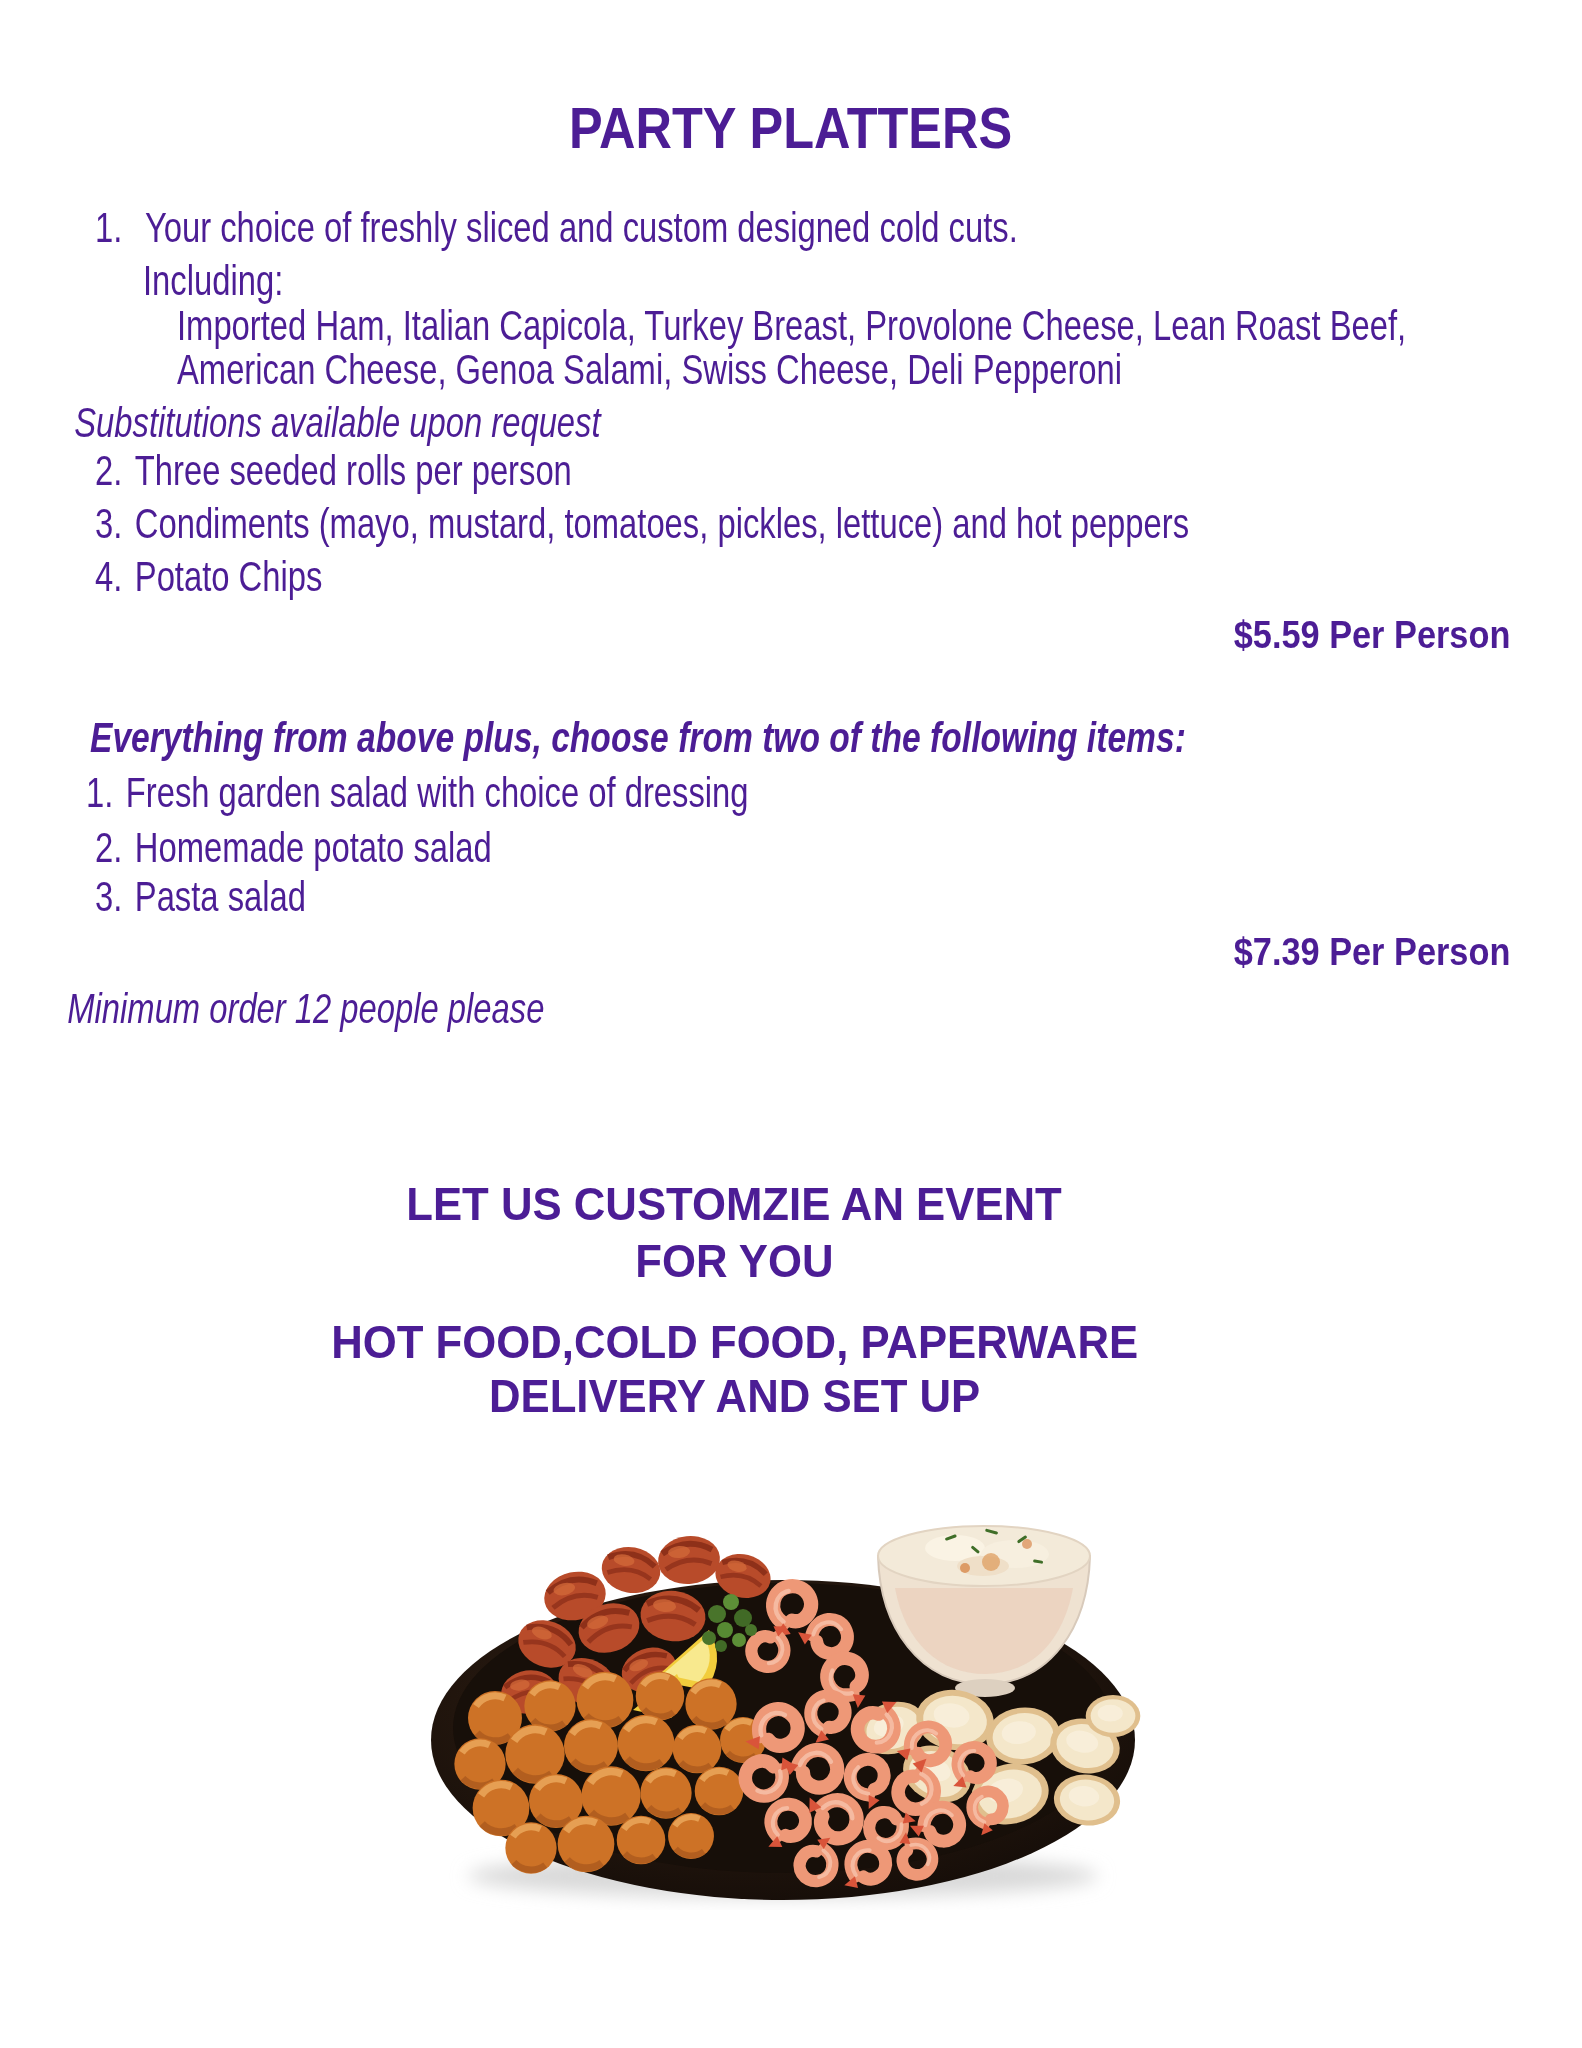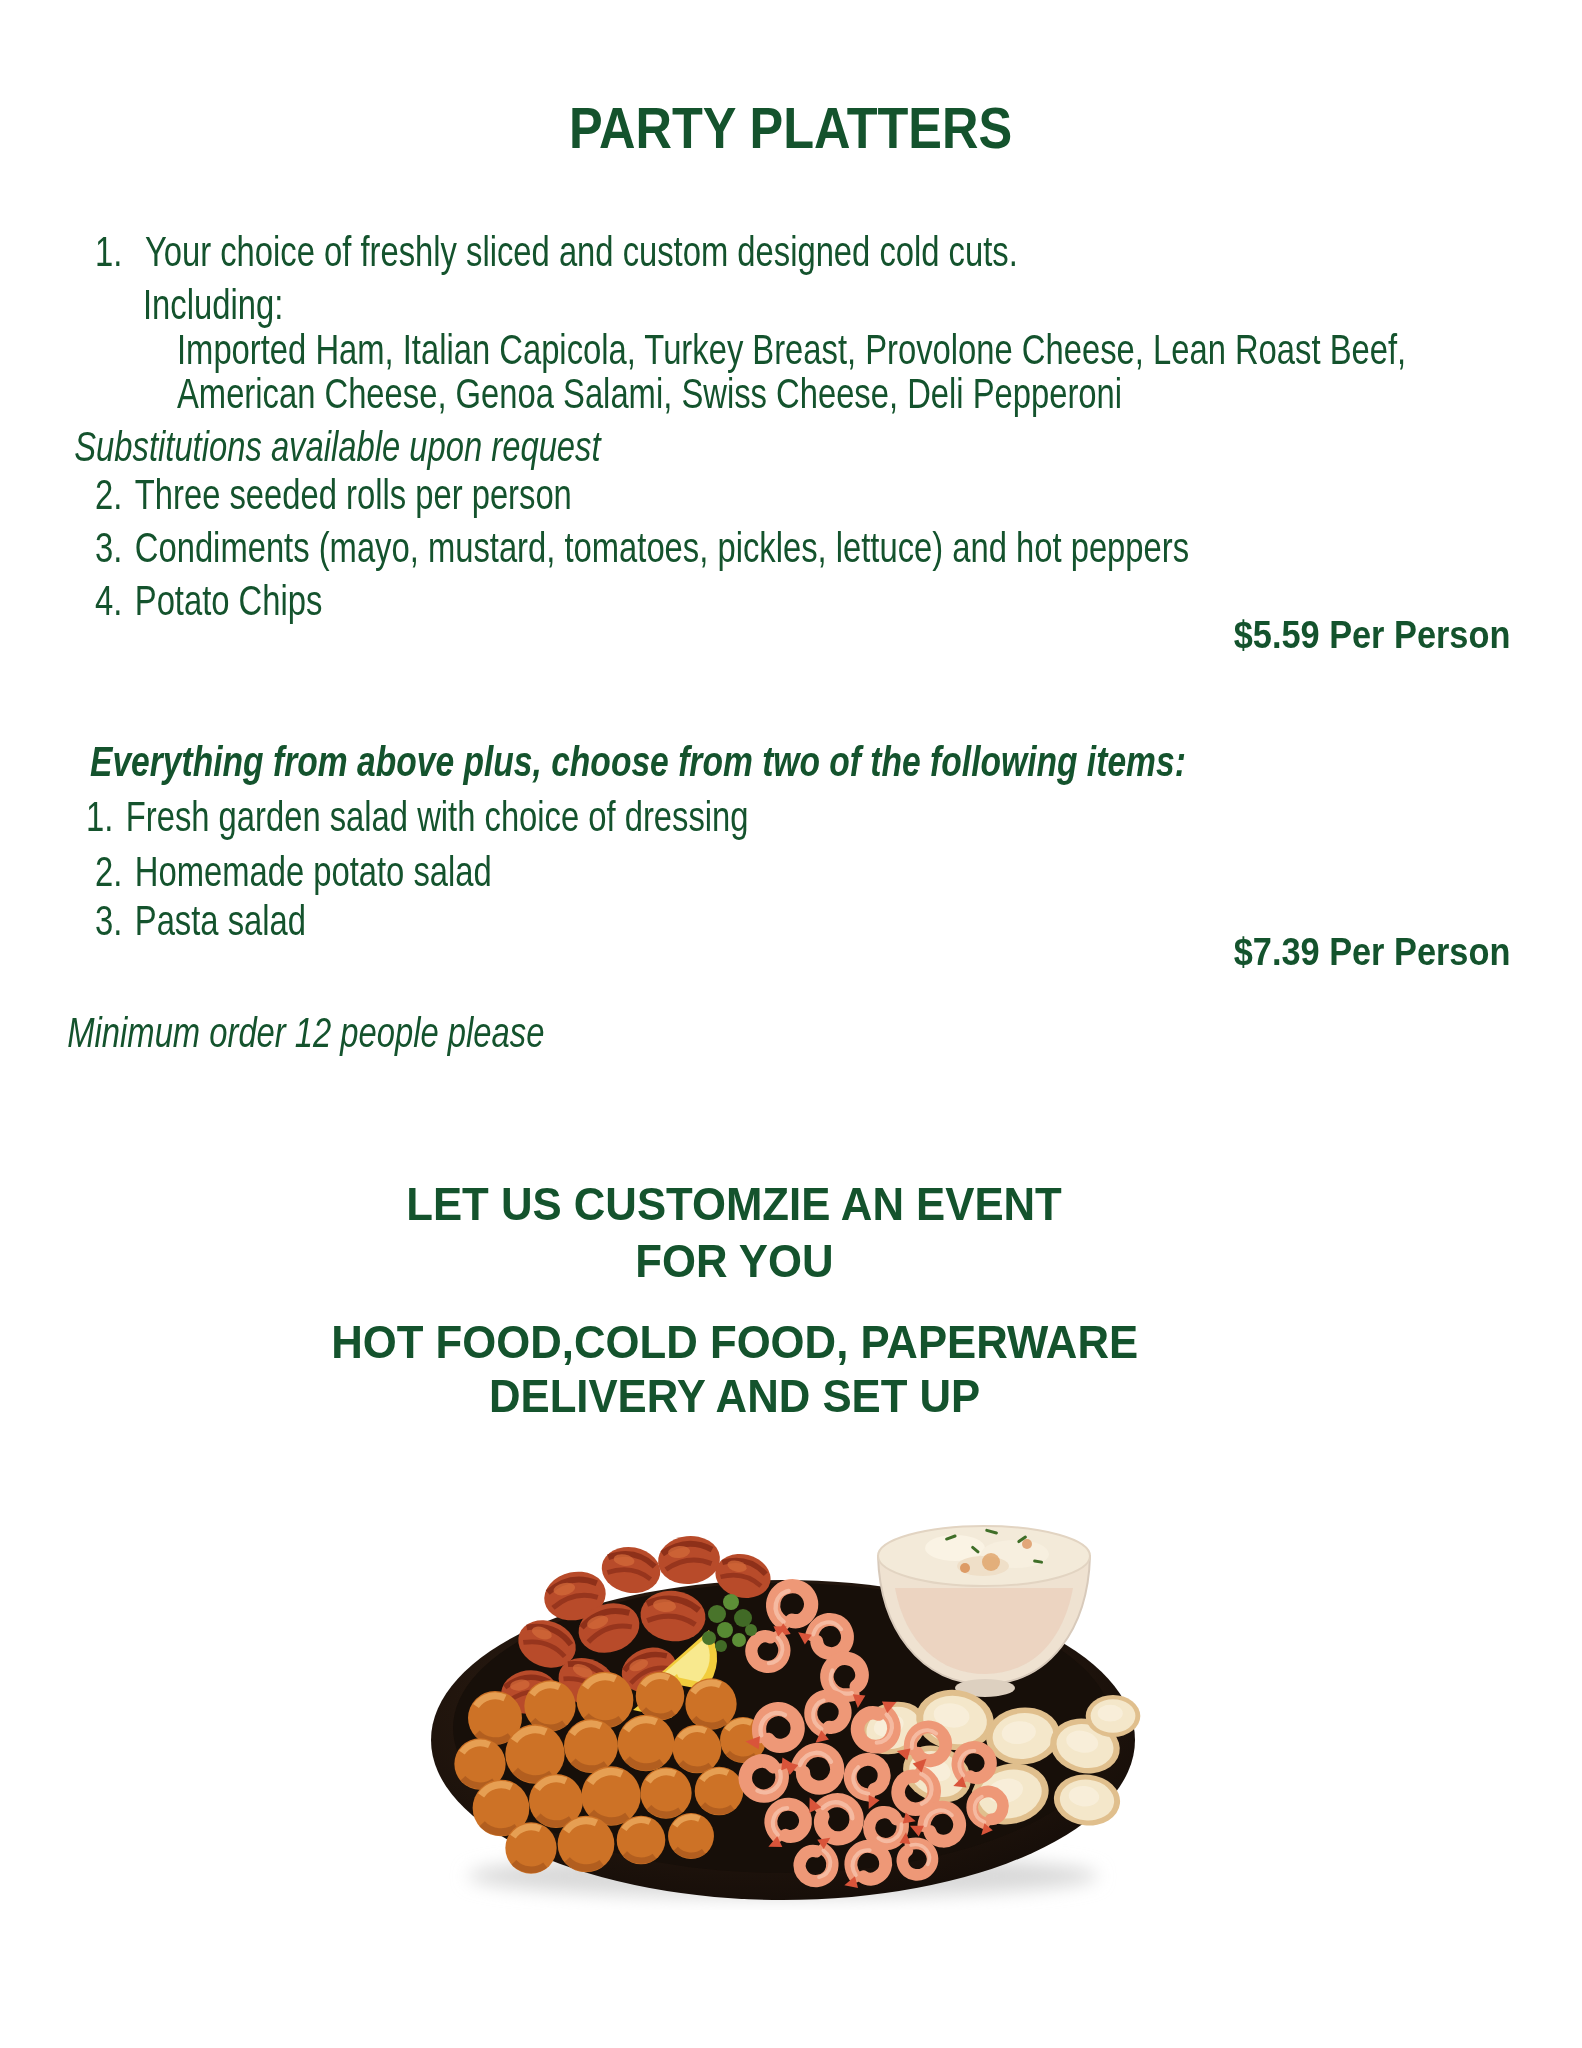--- a/index.html
+++ b/index.html
@@ -1,29 +1,29 @@
 <!DOCTYPE html>
 <html><head>
 <meta charset="utf-8">
 <style>
   html,body{margin:0;padding:0;background:#ffffff;}
   .page{
     position:relative;
     width:1582px;height:2048px;
     background:#ffffff;
-    color:#14532d;
+    color:#4c1d95;
     font-family:"Liberation Sans",sans-serif;
     overflow:hidden;
   }
   .line{position:absolute;white-space:nowrap;line-height:1;}
   
   .cond{display:inline-block;transform:scaleX(0.78);transform-origin:left center;}
   .cond-c{display:inline-block;transform:scaleX(0.78);transform-origin:center center;}
   .cond-r{display:inline-block;transform:scaleX(0.88);transform-origin:right center;}
-  .body-txt{font-size:42px;margin-top:24px;}
+  .body-txt{font-size:42px;}
   .num{display:inline-block;width:51px;}
   .num-wide{display:inline-block;width:64px;}
   .ital{font-style:italic;}
   .bold{font-weight:bold;}
   .title{left:0;width:1582px;text-align:center;font-size:58px;font-weight:bold;letter-spacing:0px;}
   .title .cond-c{transform:scaleX(0.87);}
   .price{right:72px;text-align:center;font-size:39px;font-weight:bold;}
   .centerline{left:0;width:1582px;}
   .promo{left:0;width:1469px;text-align:center;font-size:46px;font-weight:bold;}
   .promo .cond-c{transform:scaleX(0.95);}

